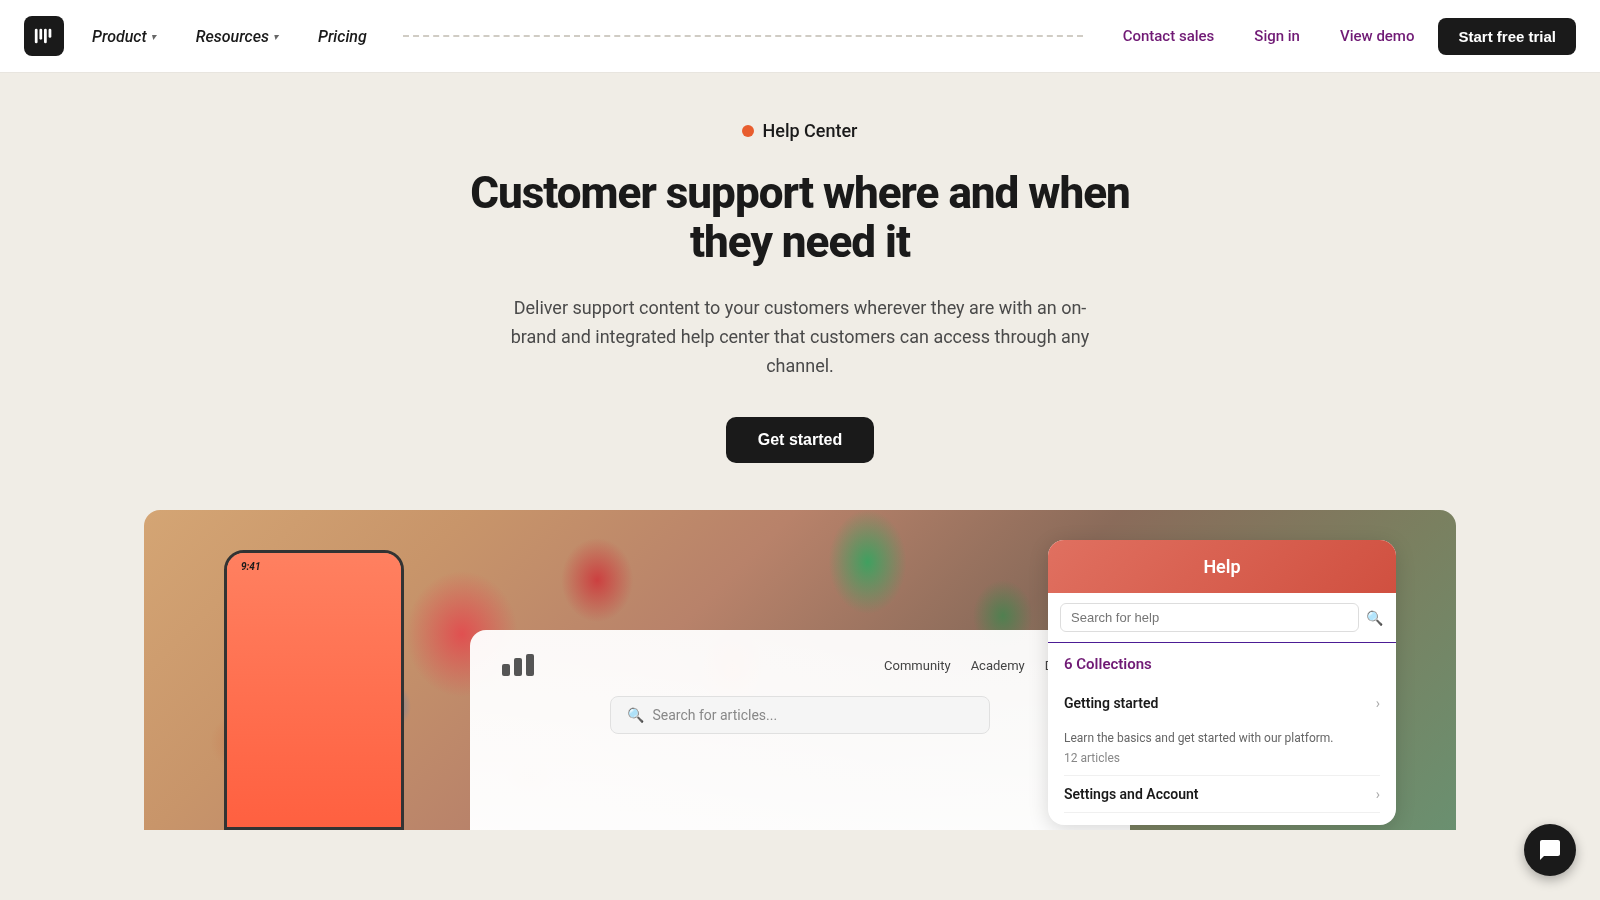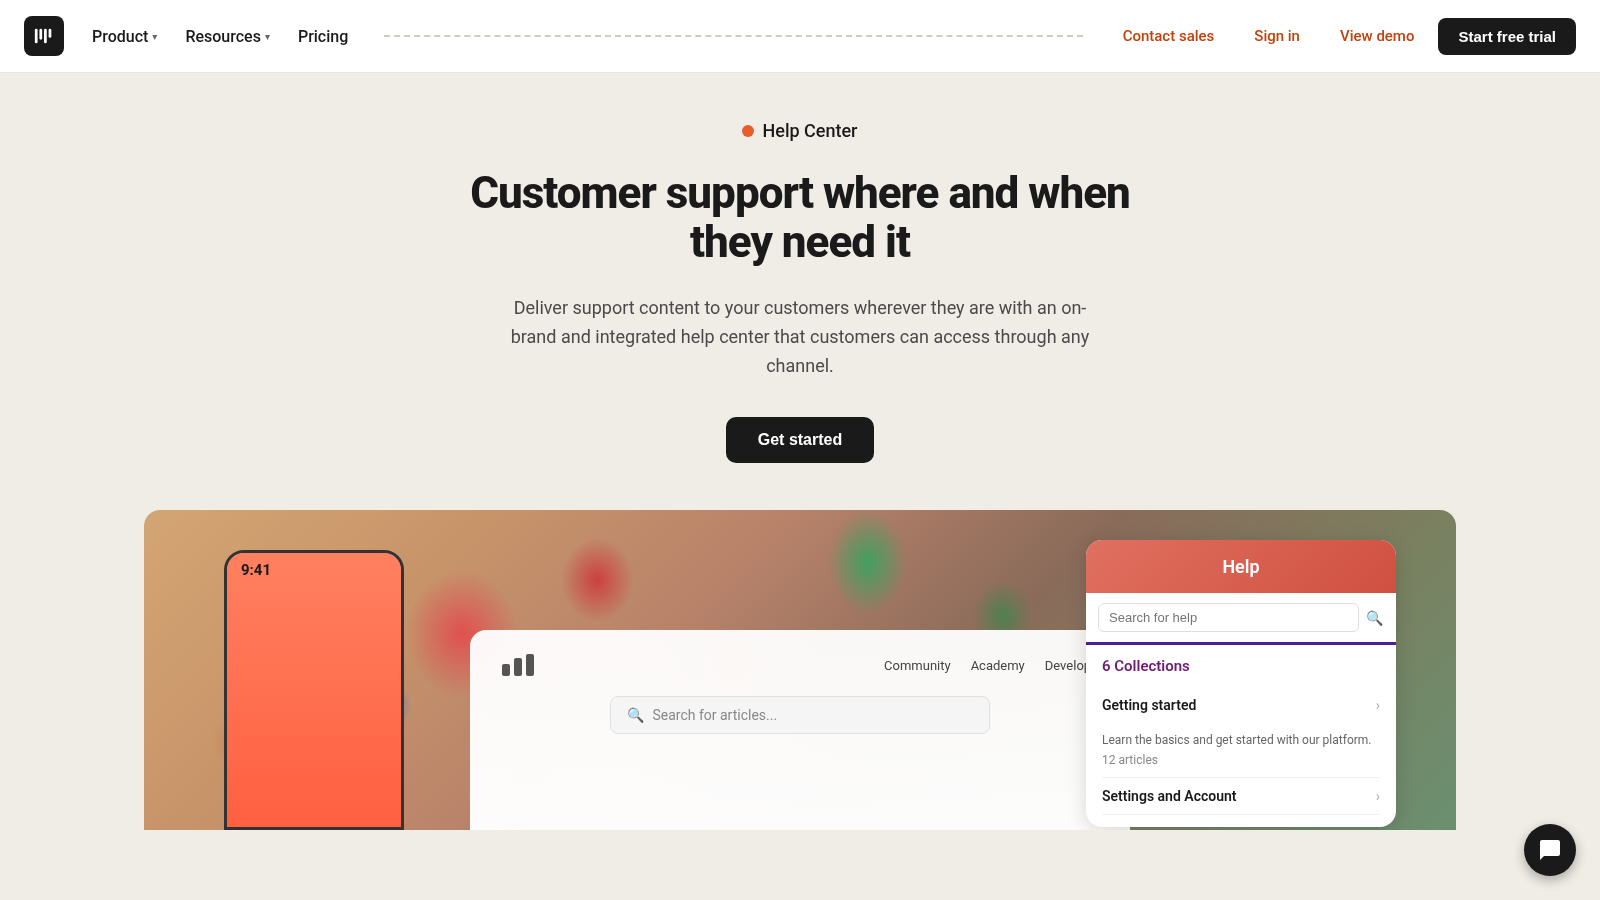--- a/index.html
+++ b/index.html
@@ -44,21 +44,22 @@
     }
 
     .nav-logo svg {
       width: 22px;
       height: 22px;
     }
 
     .nav-left {
       display: flex;
       align-items: center;
-      gap: 4px;
+      gap: 16px;
+      font-style: italic;
     }
 
     .nav-item {
       display: flex;
       align-items: center;
       gap: 4px;
       padding: 8px 12px;
       font-size: 16px;
       font-weight: 500;
       color: #1a1a1a;
@@ -81,21 +82,21 @@
     .nav-right {
       display: flex;
       align-items: center;
       gap: 8px;
     }
 
     .nav-link {
       padding: 8px 16px;
       font-size: 15px;
       font-weight: 500;
-      color: #c2410c;
+      color: #701a75;
       cursor: pointer;
       border-radius: 6px;
       white-space: nowrap;
     }
 
     .btn-start-trial {
       padding: 10px 20px;
       background: #1a1a1a;
       color: #ffffff;
       border: none;
@@ -287,39 +288,39 @@
     .app-search-bar span {
       font-size: 14px;
       color: #888;
     }
 
     
     .help-panel {
       position: absolute;
       right: 60px;
       top: 30px;
-      width: 310px;
+      width: 348px;
       background: #ffffff;
       border-radius: 16px;
       overflow: hidden;
       box-shadow: 0 4px 20px rgba(0,0,0,0.15);
     }
 
     .help-panel-header {
       background: linear-gradient(135deg, #e07060, #d05040);
       padding: 16px;
       text-align: center;
       color: white;
       font-size: 18px;
       font-weight: 600;
     }
 
     .help-search {
       padding: 10px 12px;
-      border-bottom: 3px solid #4c1d95;
+      border-bottom: 1px solid #4c1d95;
       display: flex;
       align-items: center;
       gap: 8px;
     }
 
     .help-search input {
       border: 1px solid #ddd;
       border-radius: 6px;
       padding: 6px 10px;
       font-size: 13px;
@@ -422,23 +423,24 @@
     }
 
     .mobile-status-bar {
       padding: 8px 14px;
       display: flex;
       justify-content: space-between;
       align-items: center;
     }
 
     .mobile-time {
-      font-size: 15px;
+      font-size: 10px;
       font-weight: 700;
       color: #1a1a1a;
+      font-style: italic;
     }
 
     .mobile-content {
       flex: 1;
       padding: 10px 14px;
     }
   </style>
 </head>
 <body>
 

